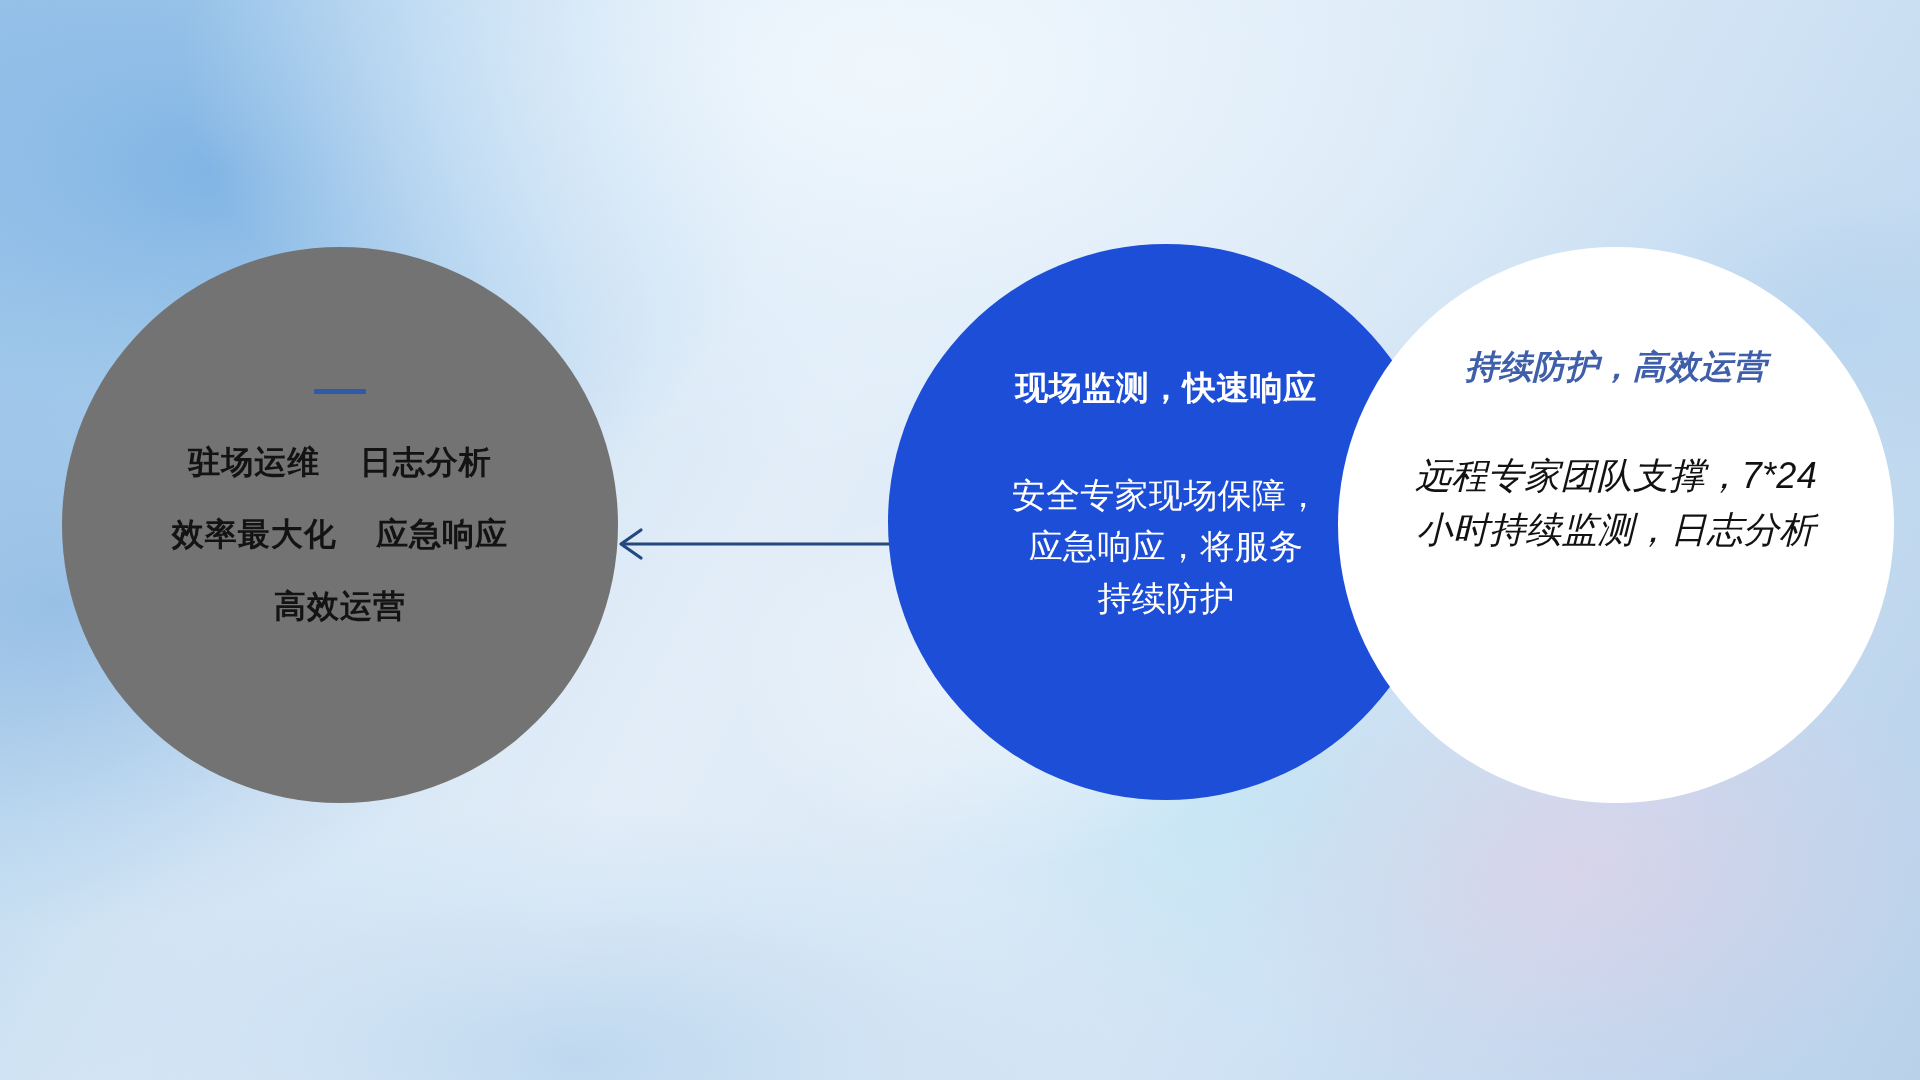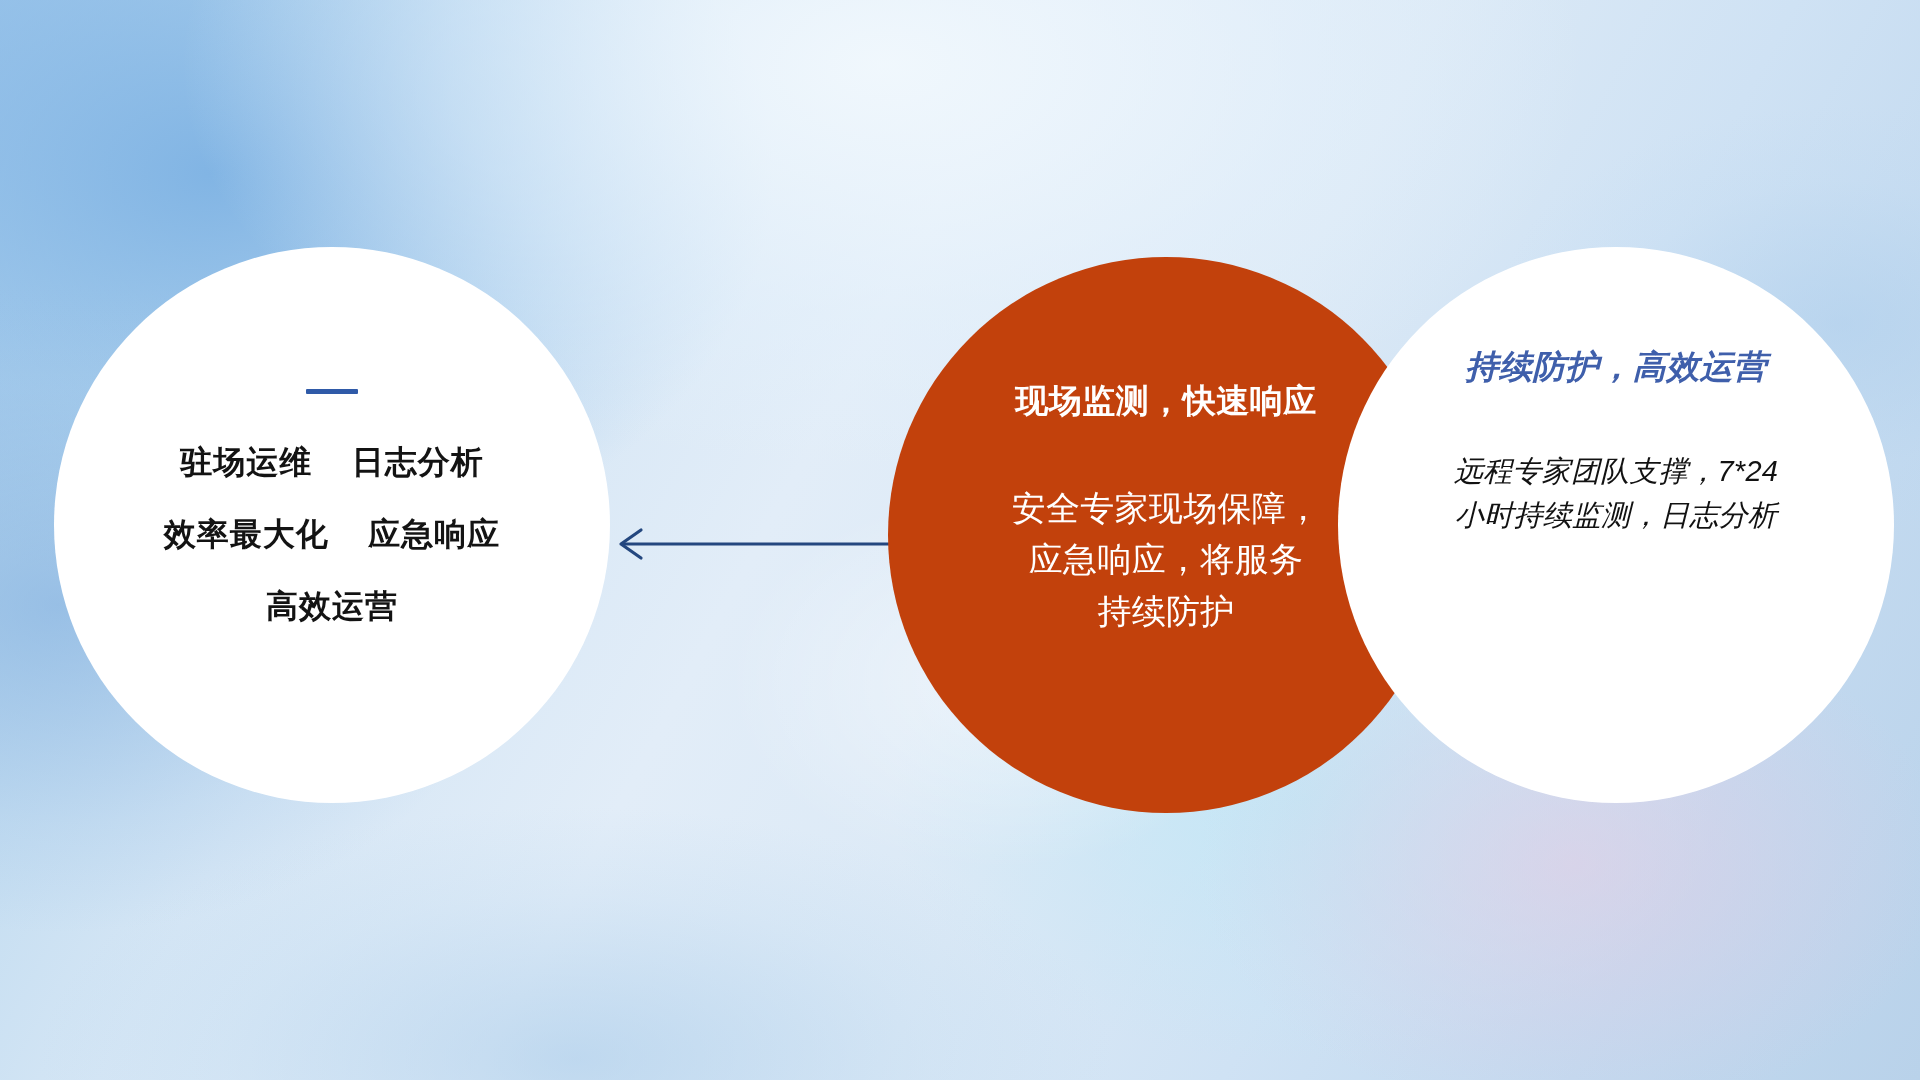--- a/index.html
+++ b/index.html
@@ -91,33 +91,33 @@
     position: absolute;
     border-radius: 50%;
     box-sizing: border-box;
     display: flex;
     flex-direction: column;
     align-items: center;
     text-align: center;
   }
 
   #circle-left {
-    left: 54px;
+    left: 62px;
     top: 247px;
     width: 556px;
     height: 556px;
-    background: #ffffff;
+    background: #737373;
     z-index: 4;
   }
   #circle-middle {
     left: 888px;
-    top: 257px;
+    top: 244px;
     width: 556px;
     height: 556px;
-    background: #c2410c;
+    background: #1d4ed8;
     z-index: 5;
   }
   #circle-right {
     left: 1338px;
     top: 247px;
     width: 556px;
     height: 556px;
     background: #ffffff;
     z-index: 6;
   }
@@ -173,21 +173,21 @@
   }
   .right-title {
     font-size: 33px;
     font-weight: bold;
     color: #3f5fab;
     letter-spacing: 0.5px;
     line-height: 1.2;
     margin-bottom: 62px;
   }
   .right-body {
-    font-size: 29px;
+    font-size: 36px;
     color: #121212;
     line-height: 1.52;
     letter-spacing: 0.3px;
   }
 
   
   #arrow-connector {
     position: absolute;
     left: 605px;
     top: 520px;

